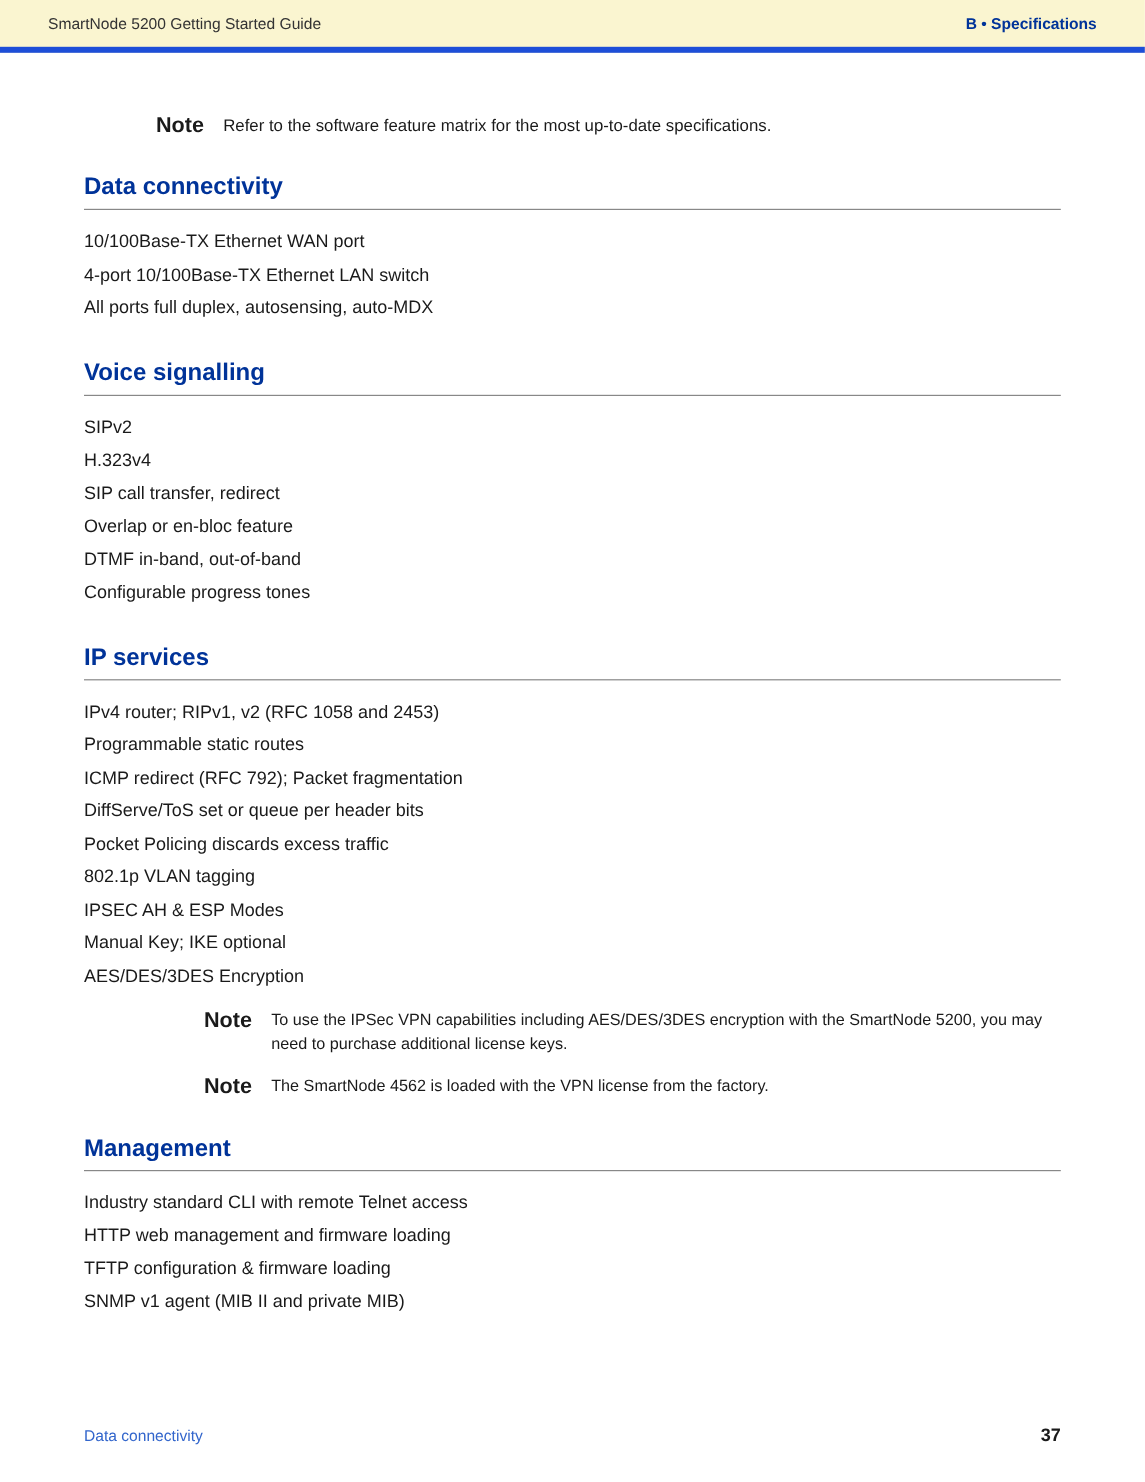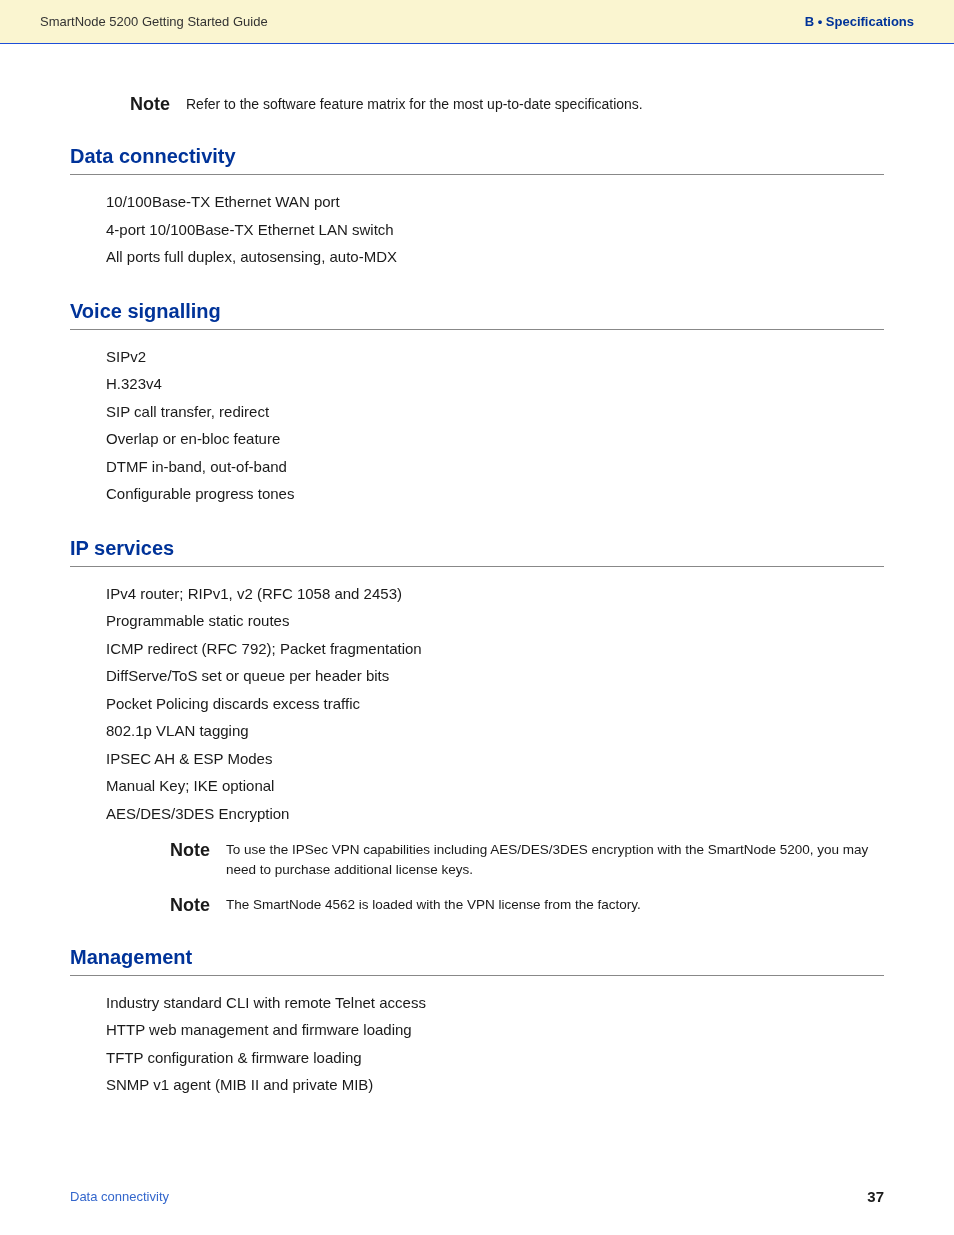--- a/index.html
+++ b/index.html
@@ -20,21 +20,21 @@
     .page {
       width: 954px;
       min-height: 1235px;
       background: #ffffff;
       position: relative;
     }
 
     
     .header-banner {
       background-color: #faf5d0;
-      border-bottom: 1px solid #1d4ed8;
+      border-bottom: 5px solid #1d4ed8;
       padding: 8px 40px;
       display: flex;
       justify-content: space-between;
       align-items: center;
       height: 44px;
     }
 
     .header-left {
       font-size: 13px;
       color: #333;
@@ -89,21 +89,20 @@
 
     .section-rule {
       border: none;
       border-top: 1px solid #888;
       margin-bottom: 14px;
     }
 
     
     .section-items {
       margin-bottom: 10px;
-      margin-left: 36px;
     }
 
     .section-item {
       font-size: 15px;
       font-family: Arial, sans-serif;
       color: #1a1a1a;
       line-height: 1.7;
       margin-bottom: 2px;
     }
 

